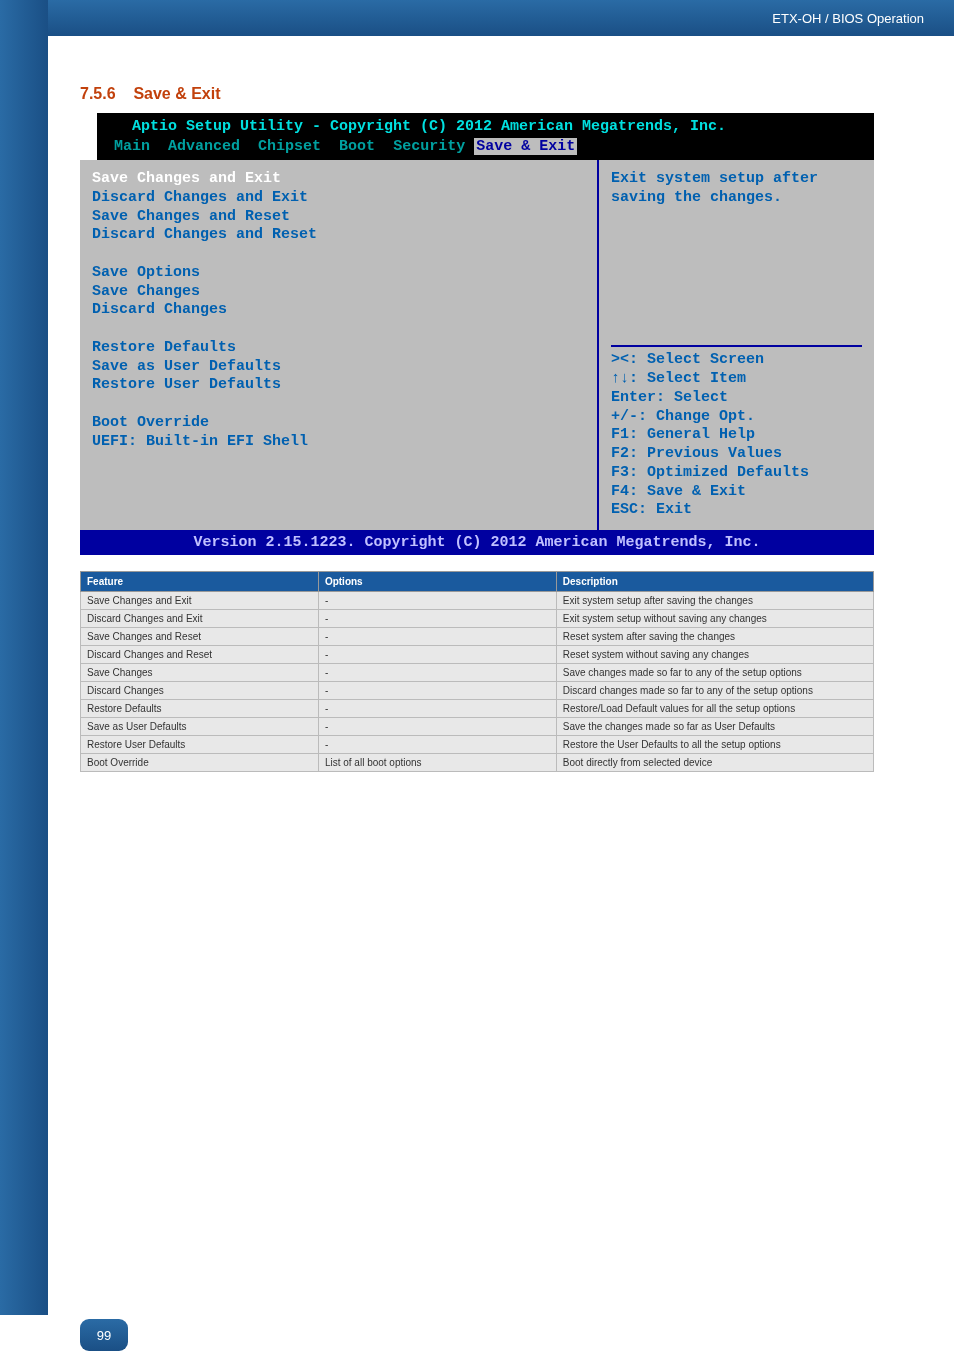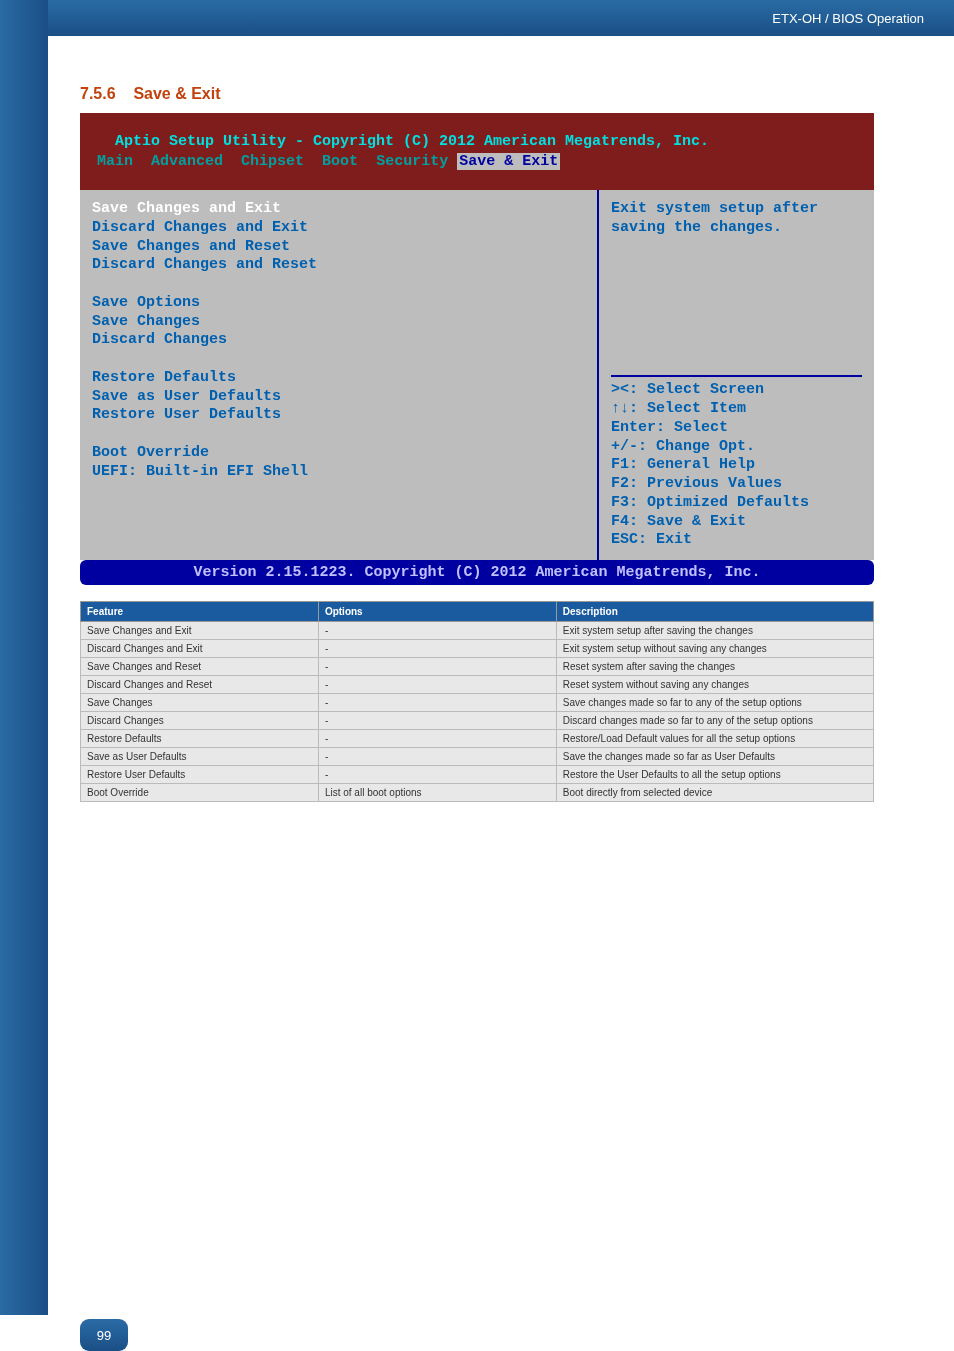--- a/index.html
+++ b/index.html
@@ -45,23 +45,24 @@
       margin-bottom: 10px;
       font-family: Arial, sans-serif;
     }
     .bios-screen {
       width: 100%;
       font-family: 'Courier New', monospace;
       font-size: 15px;
       font-weight: bold;
     }
     .bios-header {
-      background: #7f1d1d;
-      padding: 19px 8px;
+      background: #000000;
+      padding: 4px 8px;
       line-height: 1.3;
+      margin-left: 17px;
     }
     .bios-header-title { color: #00e0e0; white-space: pre; }
     .tab-row { color: #00a0a0; white-space: pre; }
     .tab-active {
       background: #bdbdbd;
       color: #0000a0;
       padding: 0 2px;
     }
     .bios-body {
       background: #bdbdbd;
@@ -82,21 +83,20 @@
     .bios-item { color: #0060b0; white-space: pre; line-height: 1.25; }
     .bios-item-selected { color: #fff; white-space: pre; line-height: 1.25; }
     .bios-desc { color: #0060b0; line-height: 1.25; white-space: pre-wrap; }
     .help-keys { margin-top: auto; }
     .help-line { color: #0060b0; line-height: 1.25; white-space: pre; }
     .help-sep { border-top: 2px solid #0000a0; margin: 4px 0; }
     .bios-footer {
       background: #0000a0;
       padding: 4px 8px;
       text-align: center;
-      border-radius: 6px;
     }
     .bios-footer-text { color: #c0c0ff; white-space: pre; }
 
     .feature-table {
       margin-top: 16px;
       width: 100%;
       border-collapse: collapse;
       font-size: 10px;
       padding-left: 20px;
     }

